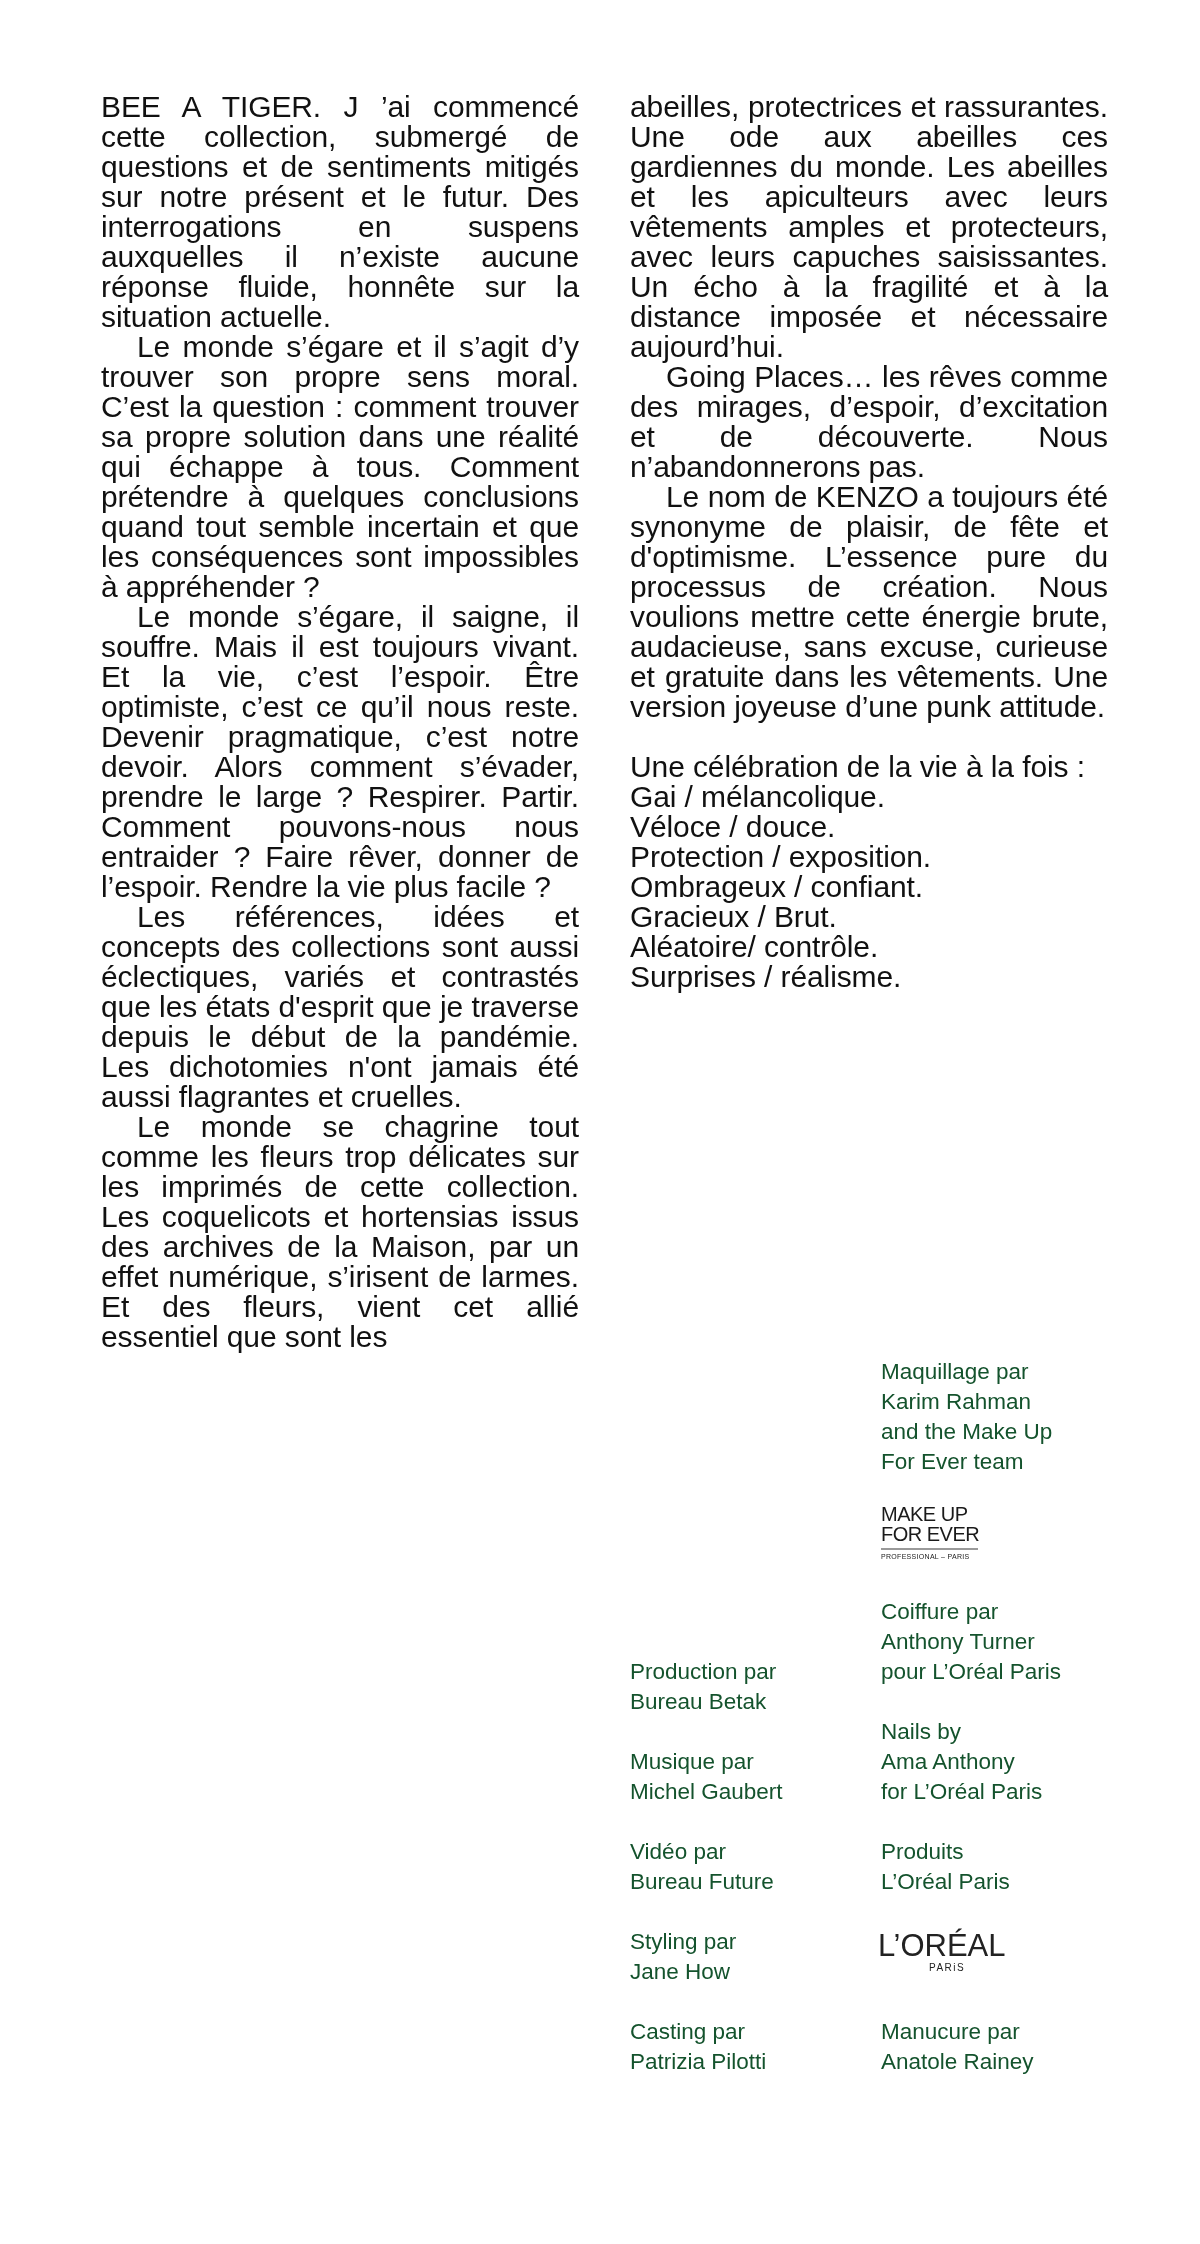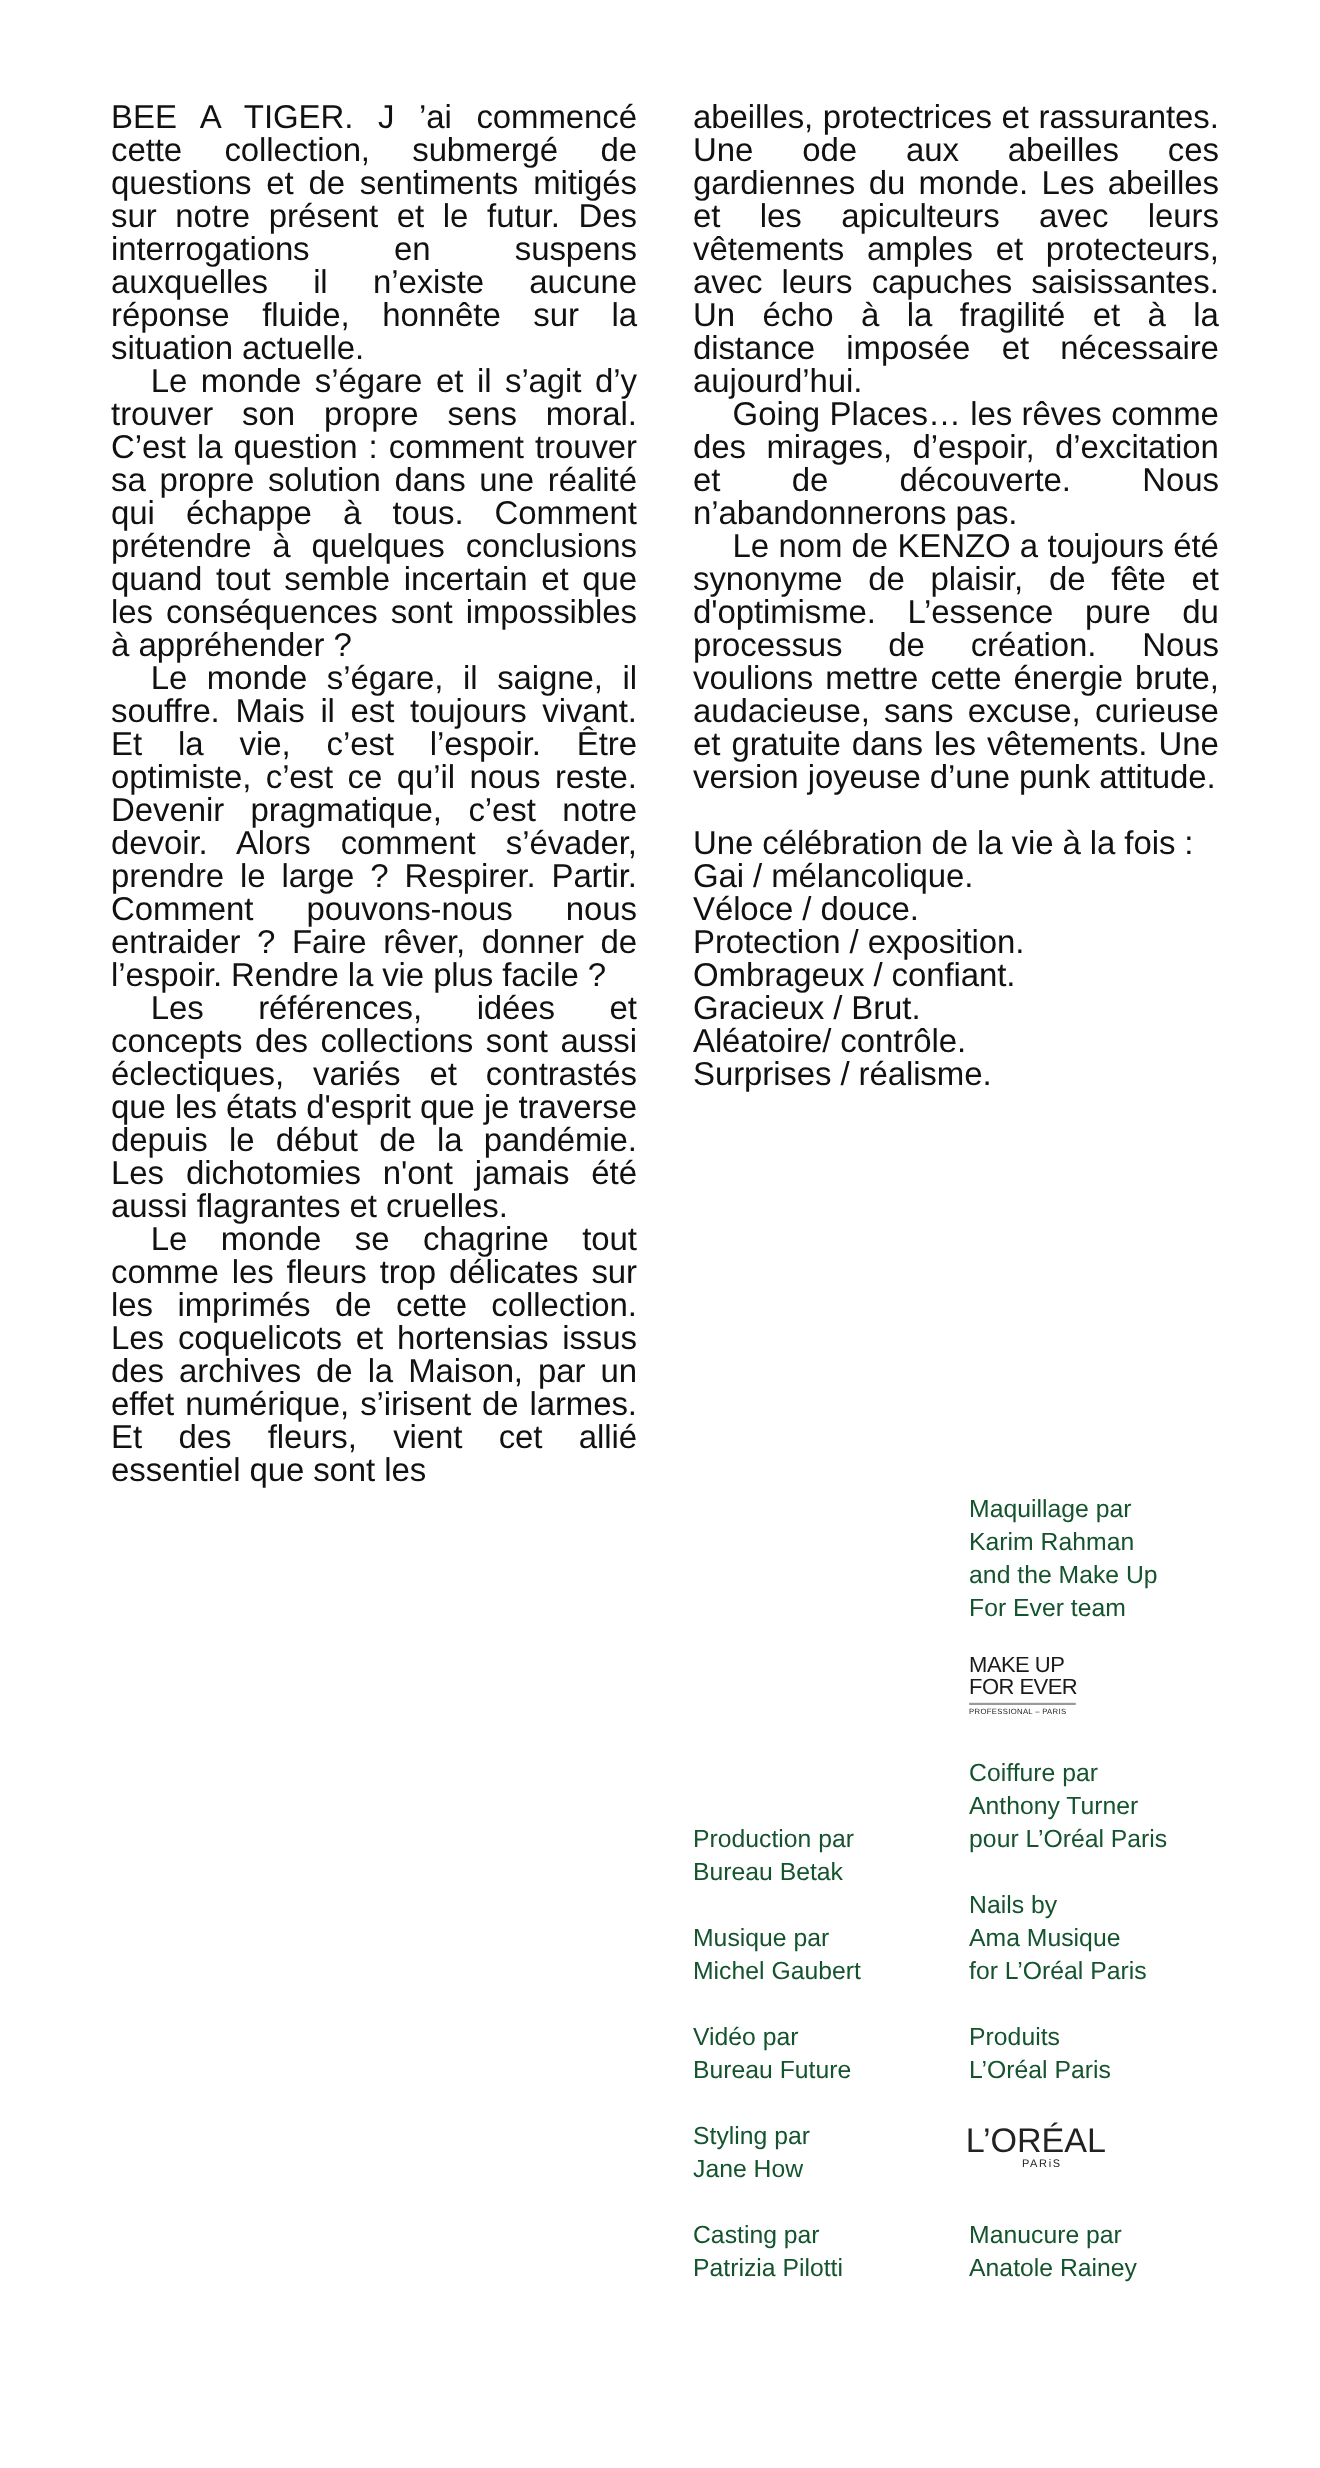--- a/index.html
+++ b/index.html
@@ -77,21 +77,21 @@
 </div>
 
 <div class="credit" style="left:881px; top:1597px;">
   <div>Coiffure par</div>
   <div>Anthony Turner</div>
   <div>pour L’Oréal Paris</div>
 </div>
 
 <div class="credit" style="left:881px; top:1717px;">
   <div>Nails by</div>
-  <div>Ama Musique</div>
+  <div>Ama Anthony</div>
   <div>for L’Oréal Paris</div>
 </div>
 
 <div class="credit" style="left:881px; top:1837px;">
   <div>Produits</div>
   <div>L’Oréal Paris</div>
 </div>
 
 <div class="logo-loreal">
   <div class="big">L’ORÉAL</div>

